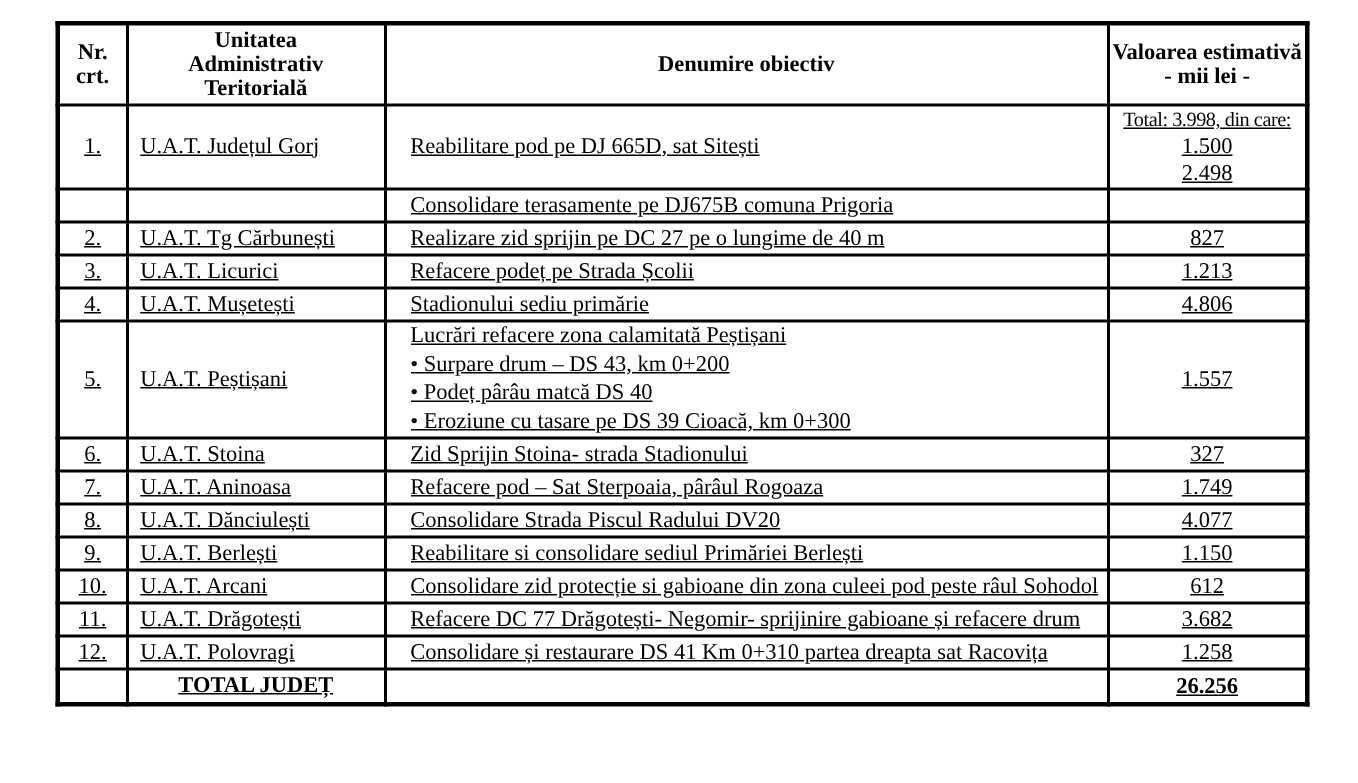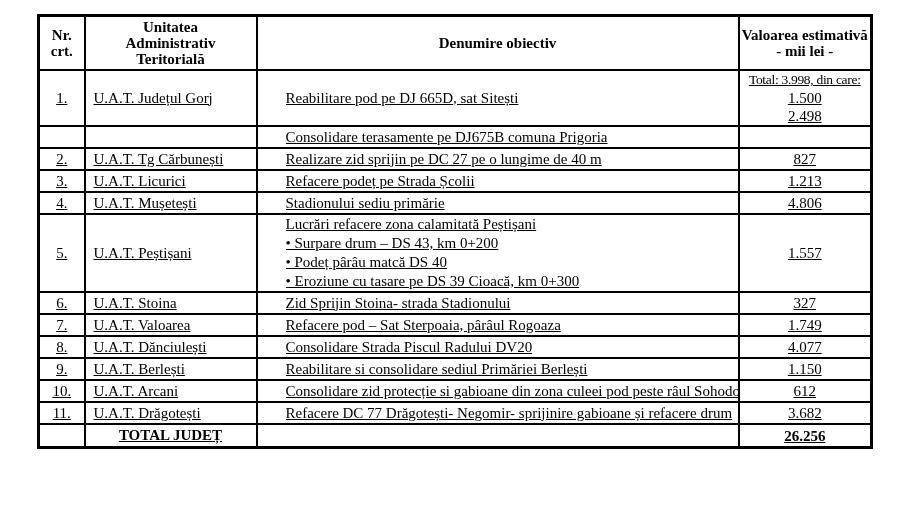--- a/index.html
+++ b/index.html
@@ -33,21 +33,21 @@
     font-weight: bold;
     text-align: center;
     vertical-align: middle;
     white-space: pre-line;
     line-height: 16px;
     padding: 2px 2px;
   }
   td { vertical-align: middle; padding: 0; text-decoration: underline; }
   td.nr   { text-align: center; height: 20px; }
   td.uat  { text-align: left; padding-left: 8px; }
-  td.obj  { text-align: left; padding-left: 28px; line-height: 19px; }
+  td.obj  { text-align: left; padding-left: 16px; line-height: 19px; }
   td.val  { text-align: center; line-height: 18px; }
   .obj-line { white-space: nowrap; overflow: hidden; }
   .val-line { }
   .val-long { font-size: 13.5px; white-space: nowrap; letter-spacing: -0.3px; }
   tr.h-header th { height: 48px; }
   tr.h-tall td   { height: 54px; }
   tr.h-multi td  { height: 76px; margin-top: 20px; }
   tr.h-single td { height: 20px; }
   tr.total-row td {
     font-weight: bold;
@@ -148,21 +148,21 @@
           <td class="uat">U.A.T. Stoina</td>
           <td class="obj">
             <div class="obj-line">Zid Sprijin Stoina- strada Stadionului</div>
           </td>
           <td class="val">
             <div class="val-line">327</div>
           </td>
         </tr>
         <tr class="h-single">
           <td class="nr">7.</td>
-          <td class="uat">U.A.T. Valoarea</td>
+          <td class="uat">U.A.T. Aninoasa</td>
           <td class="obj">
             <div class="obj-line">Refacere pod – Sat Sterpoaia, pârâul Rogoaza</div>
           </td>
           <td class="val">
             <div class="val-line">1.749</div>
           </td>
         </tr>
         <tr class="h-single">
           <td class="nr">8.</td>
           <td class="uat">U.A.T. Dănciulești</td>
@@ -194,20 +194,30 @@
           </td>
         </tr>
         <tr class="h-single">
           <td class="nr">11.</td>
           <td class="uat">U.A.T. Drăgotești</td>
           <td class="obj">
             <div class="obj-line">Refacere DC 77 Drăgotești- Negomir- sprijinire gabioane și refacere drum</div>
           </td>
           <td class="val">
             <div class="val-line">3.682</div>
+          </td>
+        </tr>
+        <tr class="h-single">
+          <td class="nr">12.</td>
+          <td class="uat">U.A.T. Polovragi</td>
+          <td class="obj">
+            <div class="obj-line">Consolidare și restaurare DS 41 Km 0+310 partea dreapta sat Racovița</div>
+          </td>
+          <td class="val">
+            <div class="val-line">1.258</div>
           </td>
         </tr>
       </tbody>
     <tbody>
       <tr class="total-row">
         <td class="nr"></td>
         <td class="label">TOTAL JUDEȚ</td>
         <td class="obj"></td>
         <td class="val">26.256</td>
       </tr>

